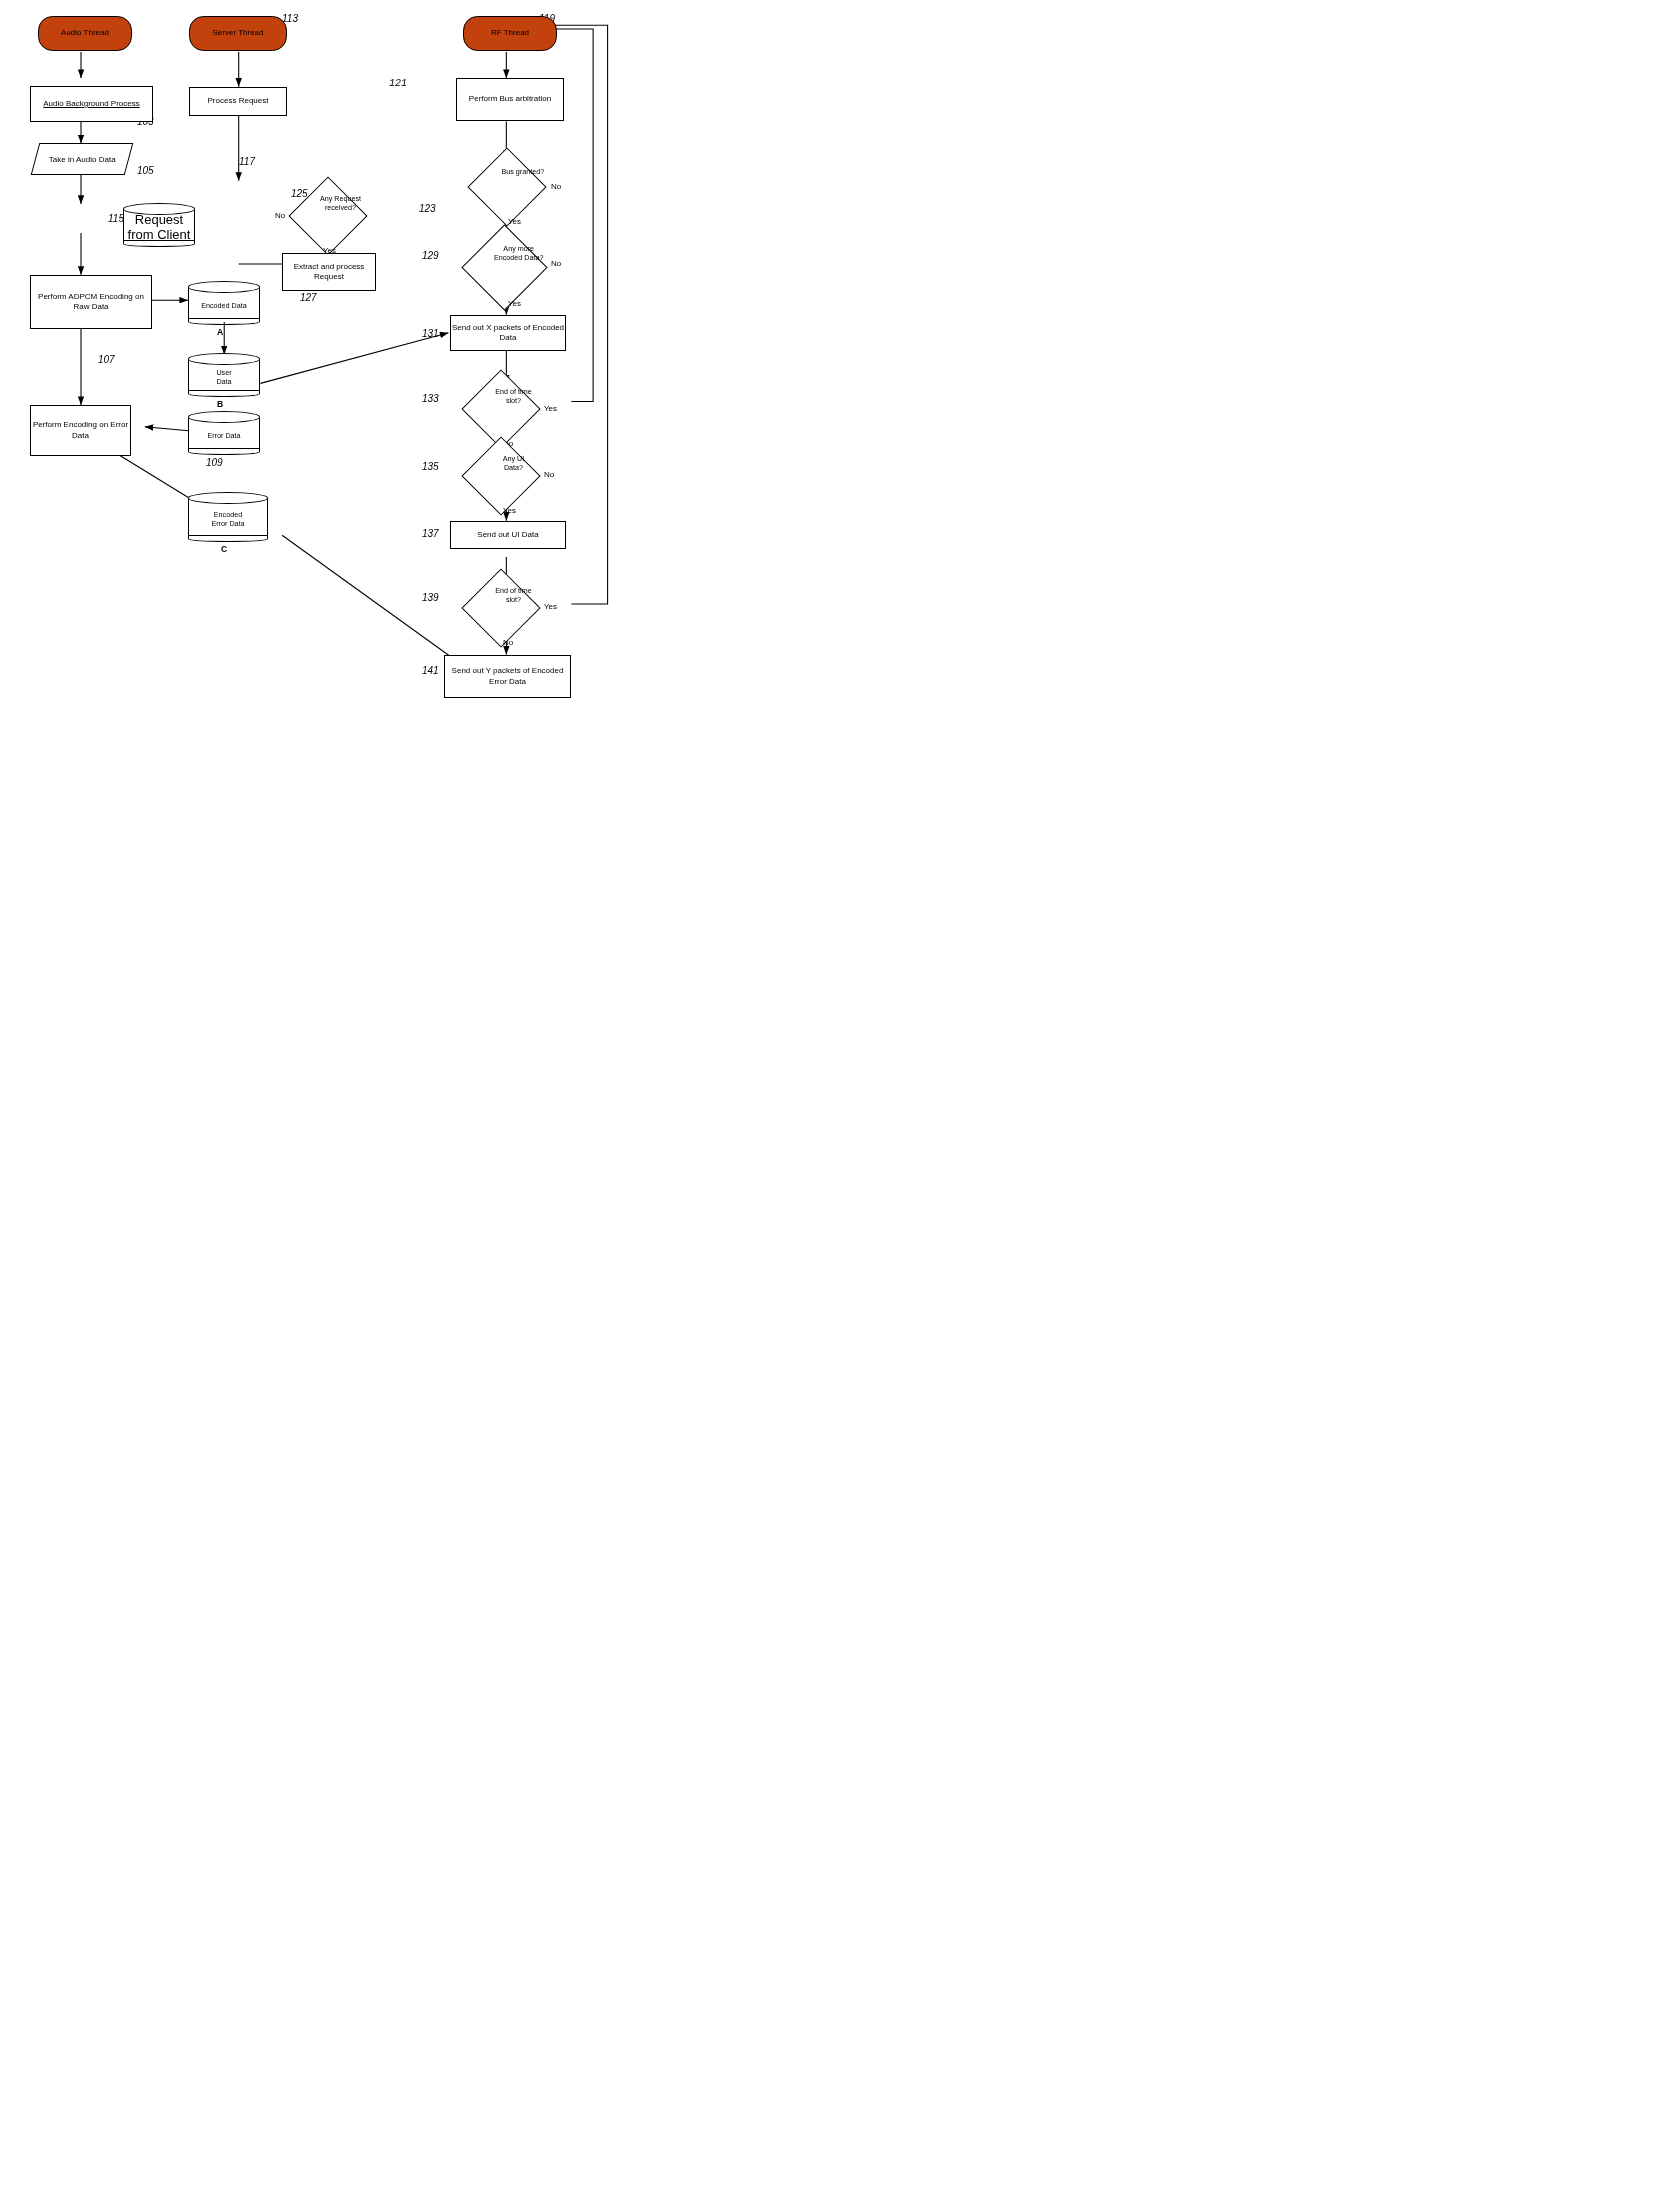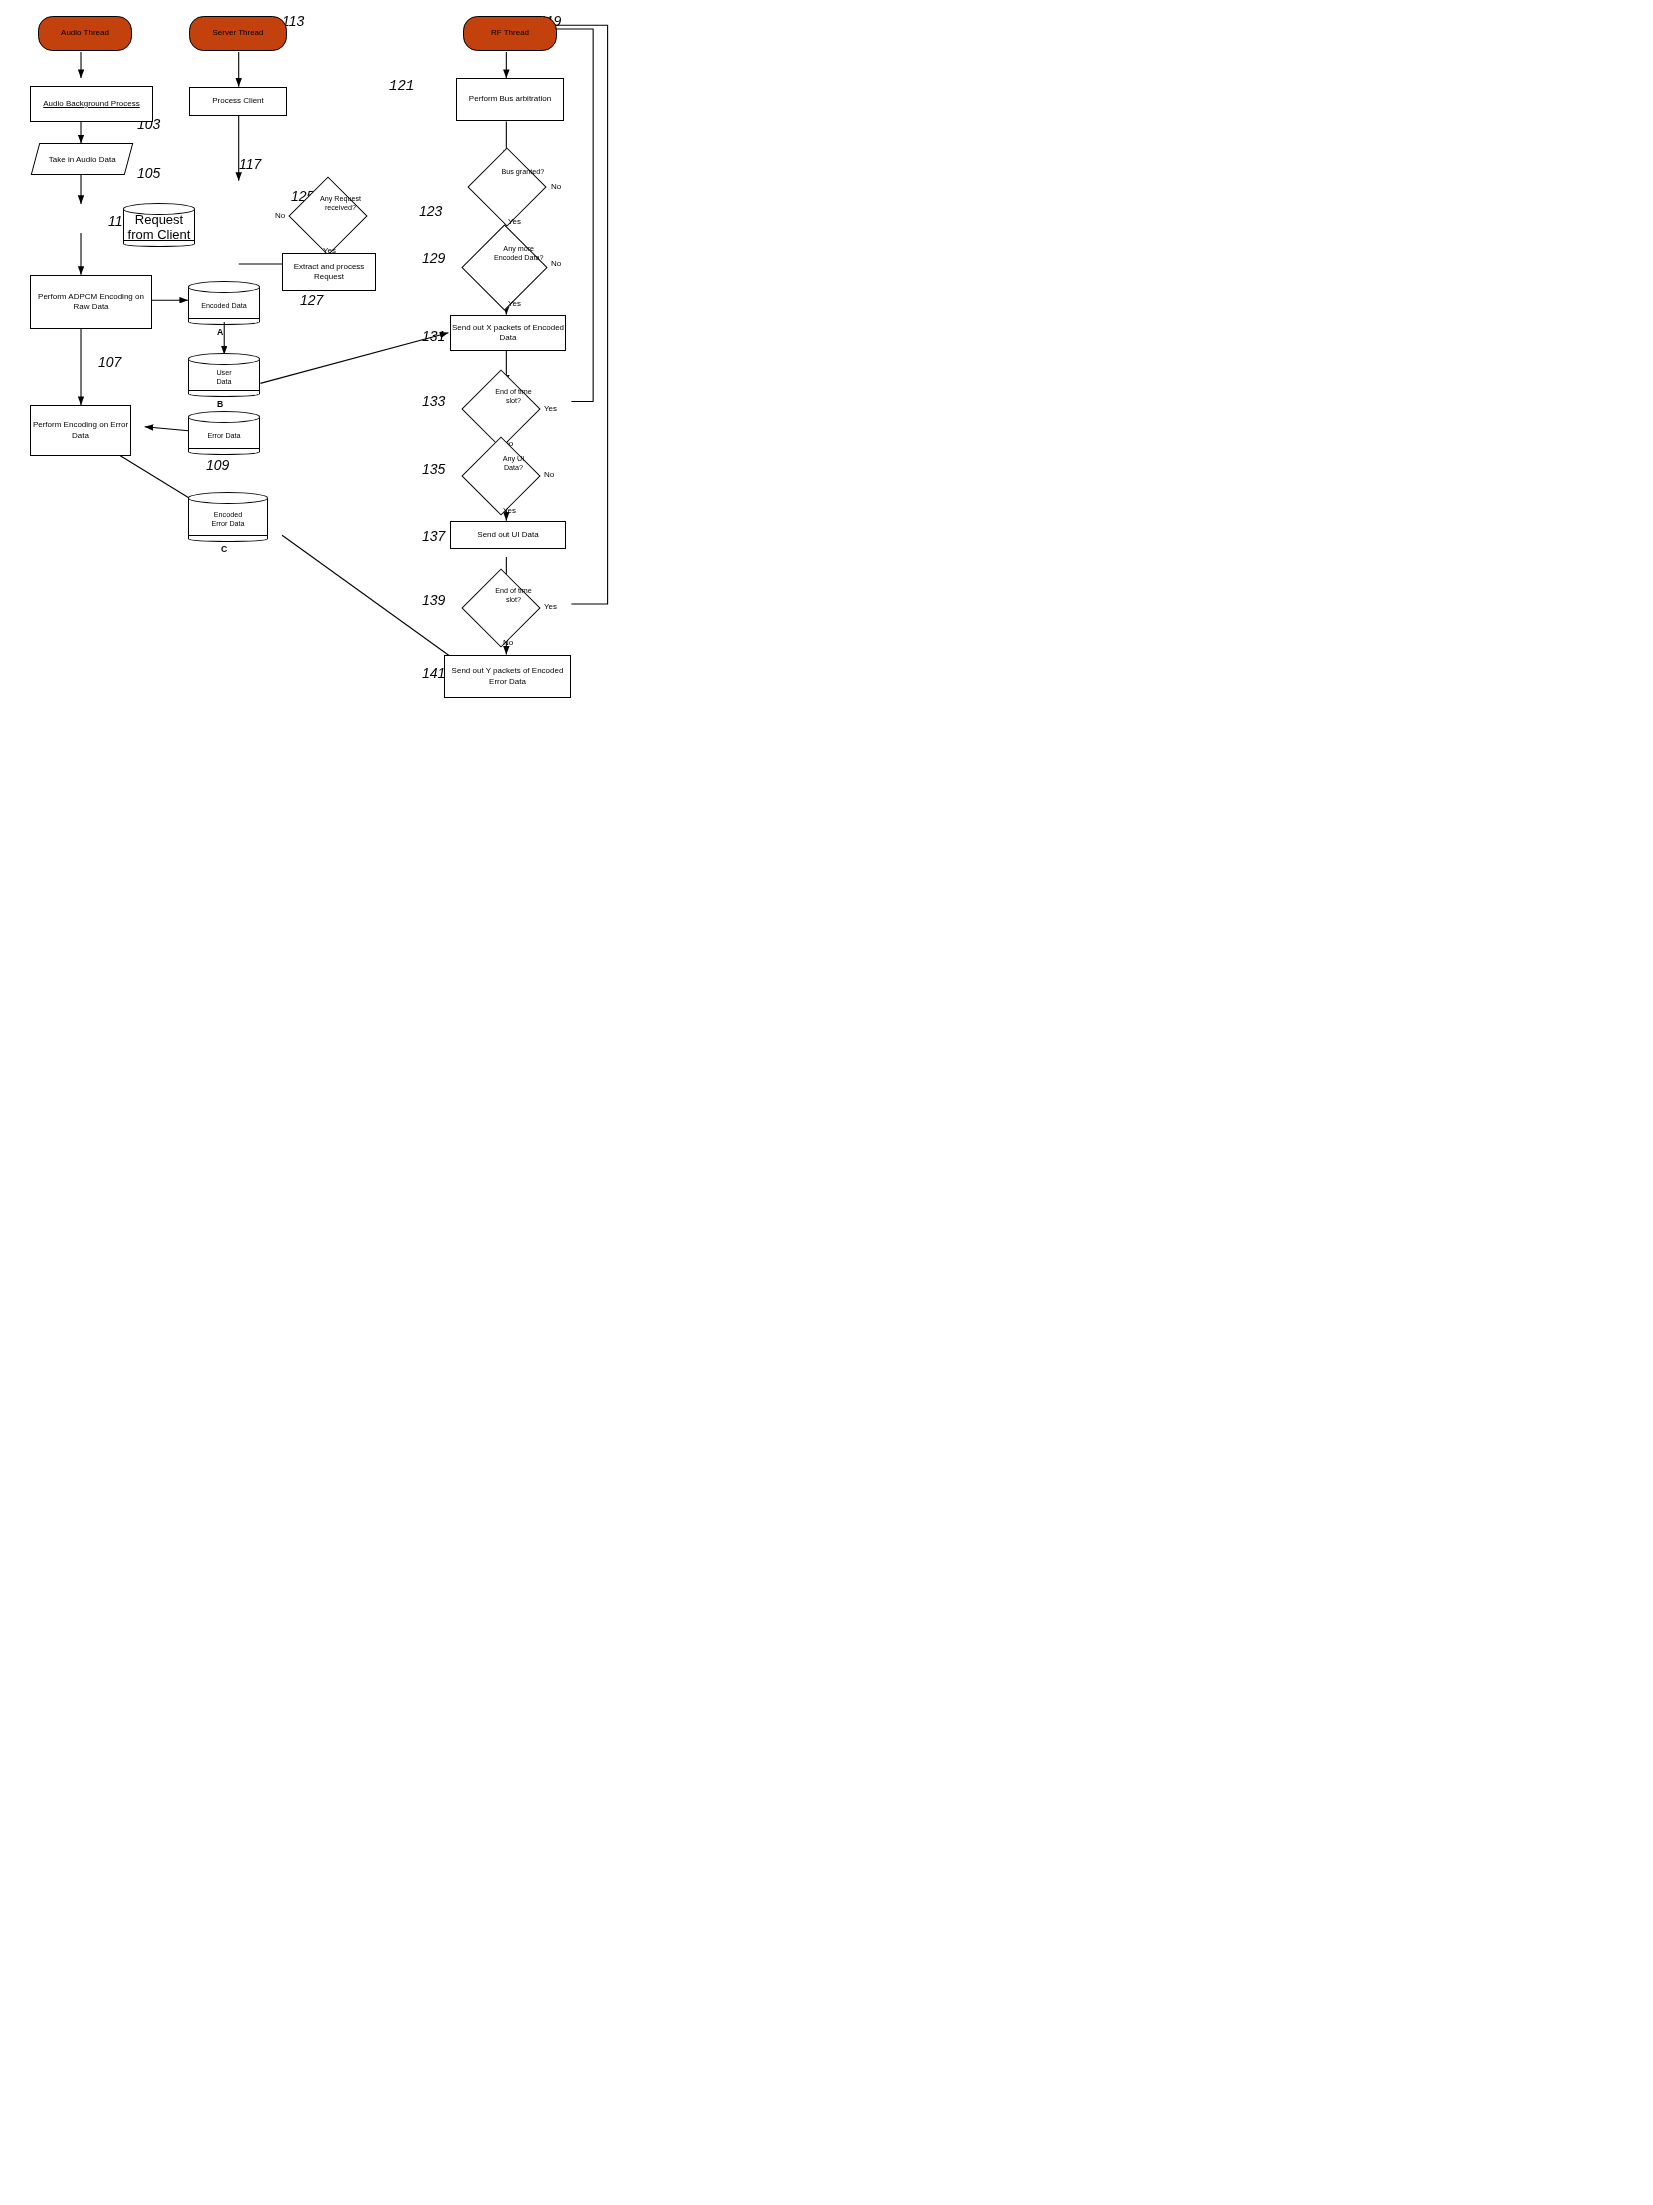--- a/index.html
+++ b/index.html
@@ -90,21 +90,21 @@
       align-items: center;
       justify-content: center;
     }
     .parallelogram-label {
       transform: skewX(15deg);
       font-size: 8px;
       text-align: center;
     }
     .label-num {
       position: absolute;
-      font-size: 14px;
+      font-size: 10px;
       font-style: italic;
     }
     svg.arrows {
       position: absolute;
       top: 0;
       left: 0;
       width: 651px;
       height: 868px;
       pointer-events: none;
       overflow: visible;
@@ -200,21 +200,21 @@
     <span>RF Thread</span>
   </div>
 
   <span class="label-num" style="left:137px;top:116px;">103</span>
 
   <div class="node rect" style="left:30px;top:86px;width:123px;height:36px;text-decoration:underline;">
     <span>Audio Background Process</span>
   </div>
 
   <div class="node rect" style="left:189px;top:87px;width:98px;height:29px;">
-    <span>Process Client</span>
+    <span>Process Request</span>
   </div>
 
   <span class="label-num" style="left:389px;top:78px;font-family:Liberation Mono, monospace;">121</span>
 
   <div class="node rect" style="left:456px;top:78px;width:108px;height:43px;">
     <span>Perform
 Bus arbitration</span>
   </div>
 
   <span class="label-num" style="left:137px;top:165px;">105</span>

